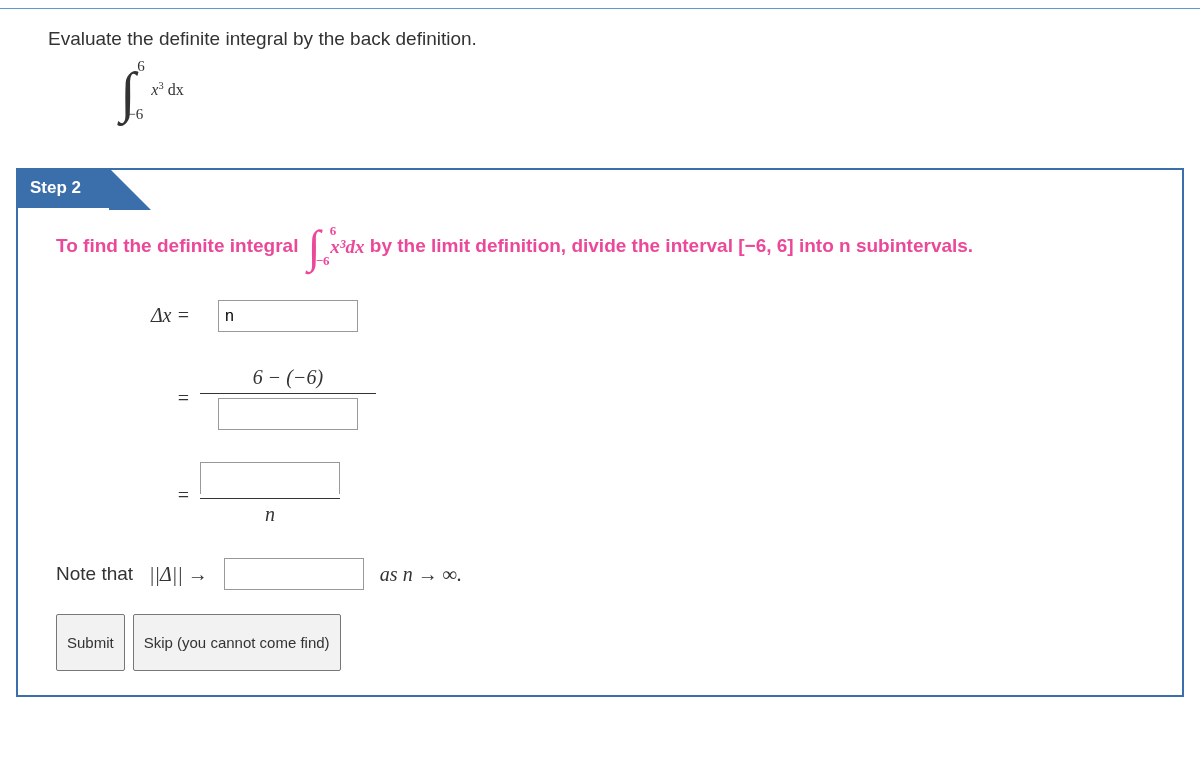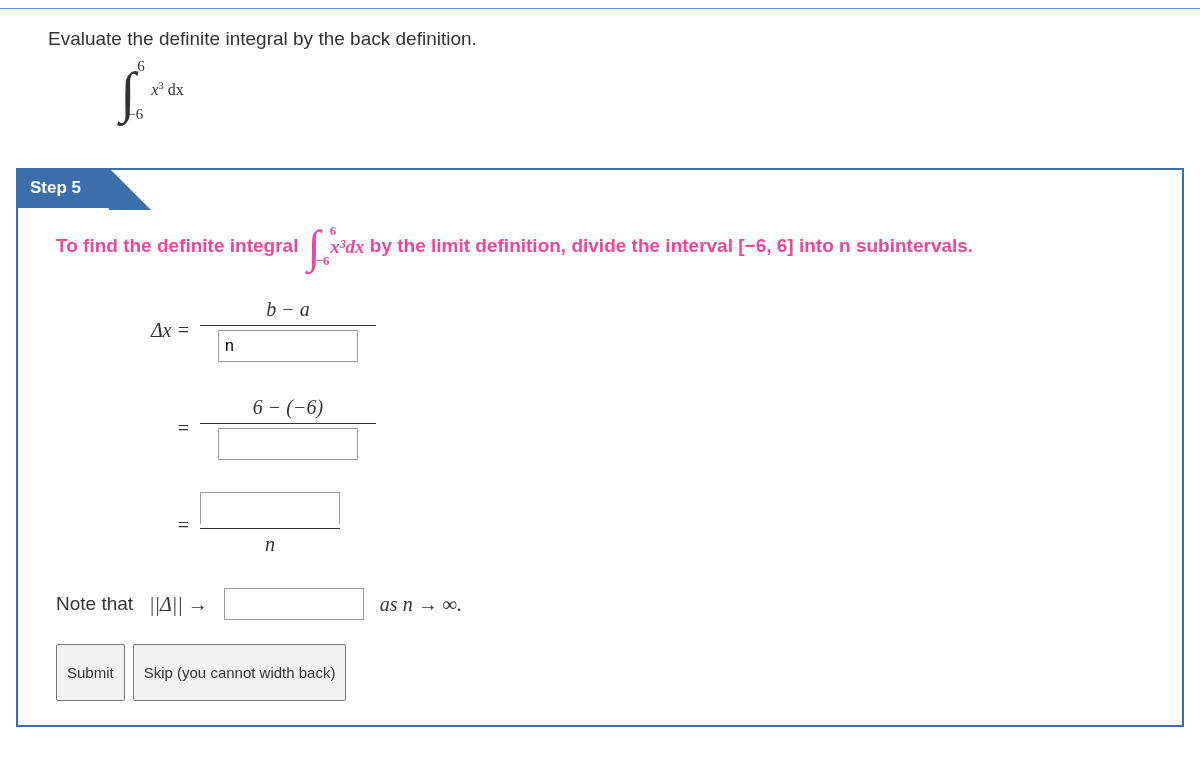--- a/index.html
+++ b/index.html
@@ -224,39 +224,38 @@
       <span class="int-upper">6</span>
       <span class="int-lower">−6</span>
     </span>
     <span class="integrand">
       <span>x</span><sup>3</sup><span class="rm"> dx</span>
     </span>
   </div>
 </div>
 
 <div class="step-wrapper">
-  <div class="step-tab">Step 5</div>
+  <div class="step-tab">Step 2</div>
 
   <div class="line">
     <span>To find the definite integral </span>
     <span class="inline-integral">
       <span class="inline-int-sign">∫</span>
       <span class="inline-upper">6</span>
       <span class="inline-lower">−6</span>
     </span><span class="inline-integrand">x³dx</span>
     <span> by the limit definition, divide the interval [−6, 6] into n subintervals.</span>
   </div>
 
 
   <div class="work-rows">
 
     <div class="work-row">
       <div class="lhs math">Δx  =</div>
       <div class="frac">
-        <span class="num">b − a</span>
         <span class="den">
           <input type="text" class="blank-input prefilled" value="n" style="">
         </span>
       </div>
     </div>
 
     <div class="work-row">
       <div class="lhs math">=</div>
       <div class="frac">
         <span class="num">6 − (−6)</span>
@@ -280,16 +279,16 @@
 
   <div class="note-line">
     <span>Note that </span>
     <span class="math">||Δ|| → </span>
     <input type="text" class="blank-input" value="" style="">
     <span class="math"> as n → ∞.</span>
   </div>
 
   <div class="buttons">
     <button class="btn">Submit</button>
-    <button class="btn">Skip (you cannot width back)</button>
+    <button class="btn">Skip (you cannot come find)</button>
   </div>
 
 </div>
 
 </body></html>

